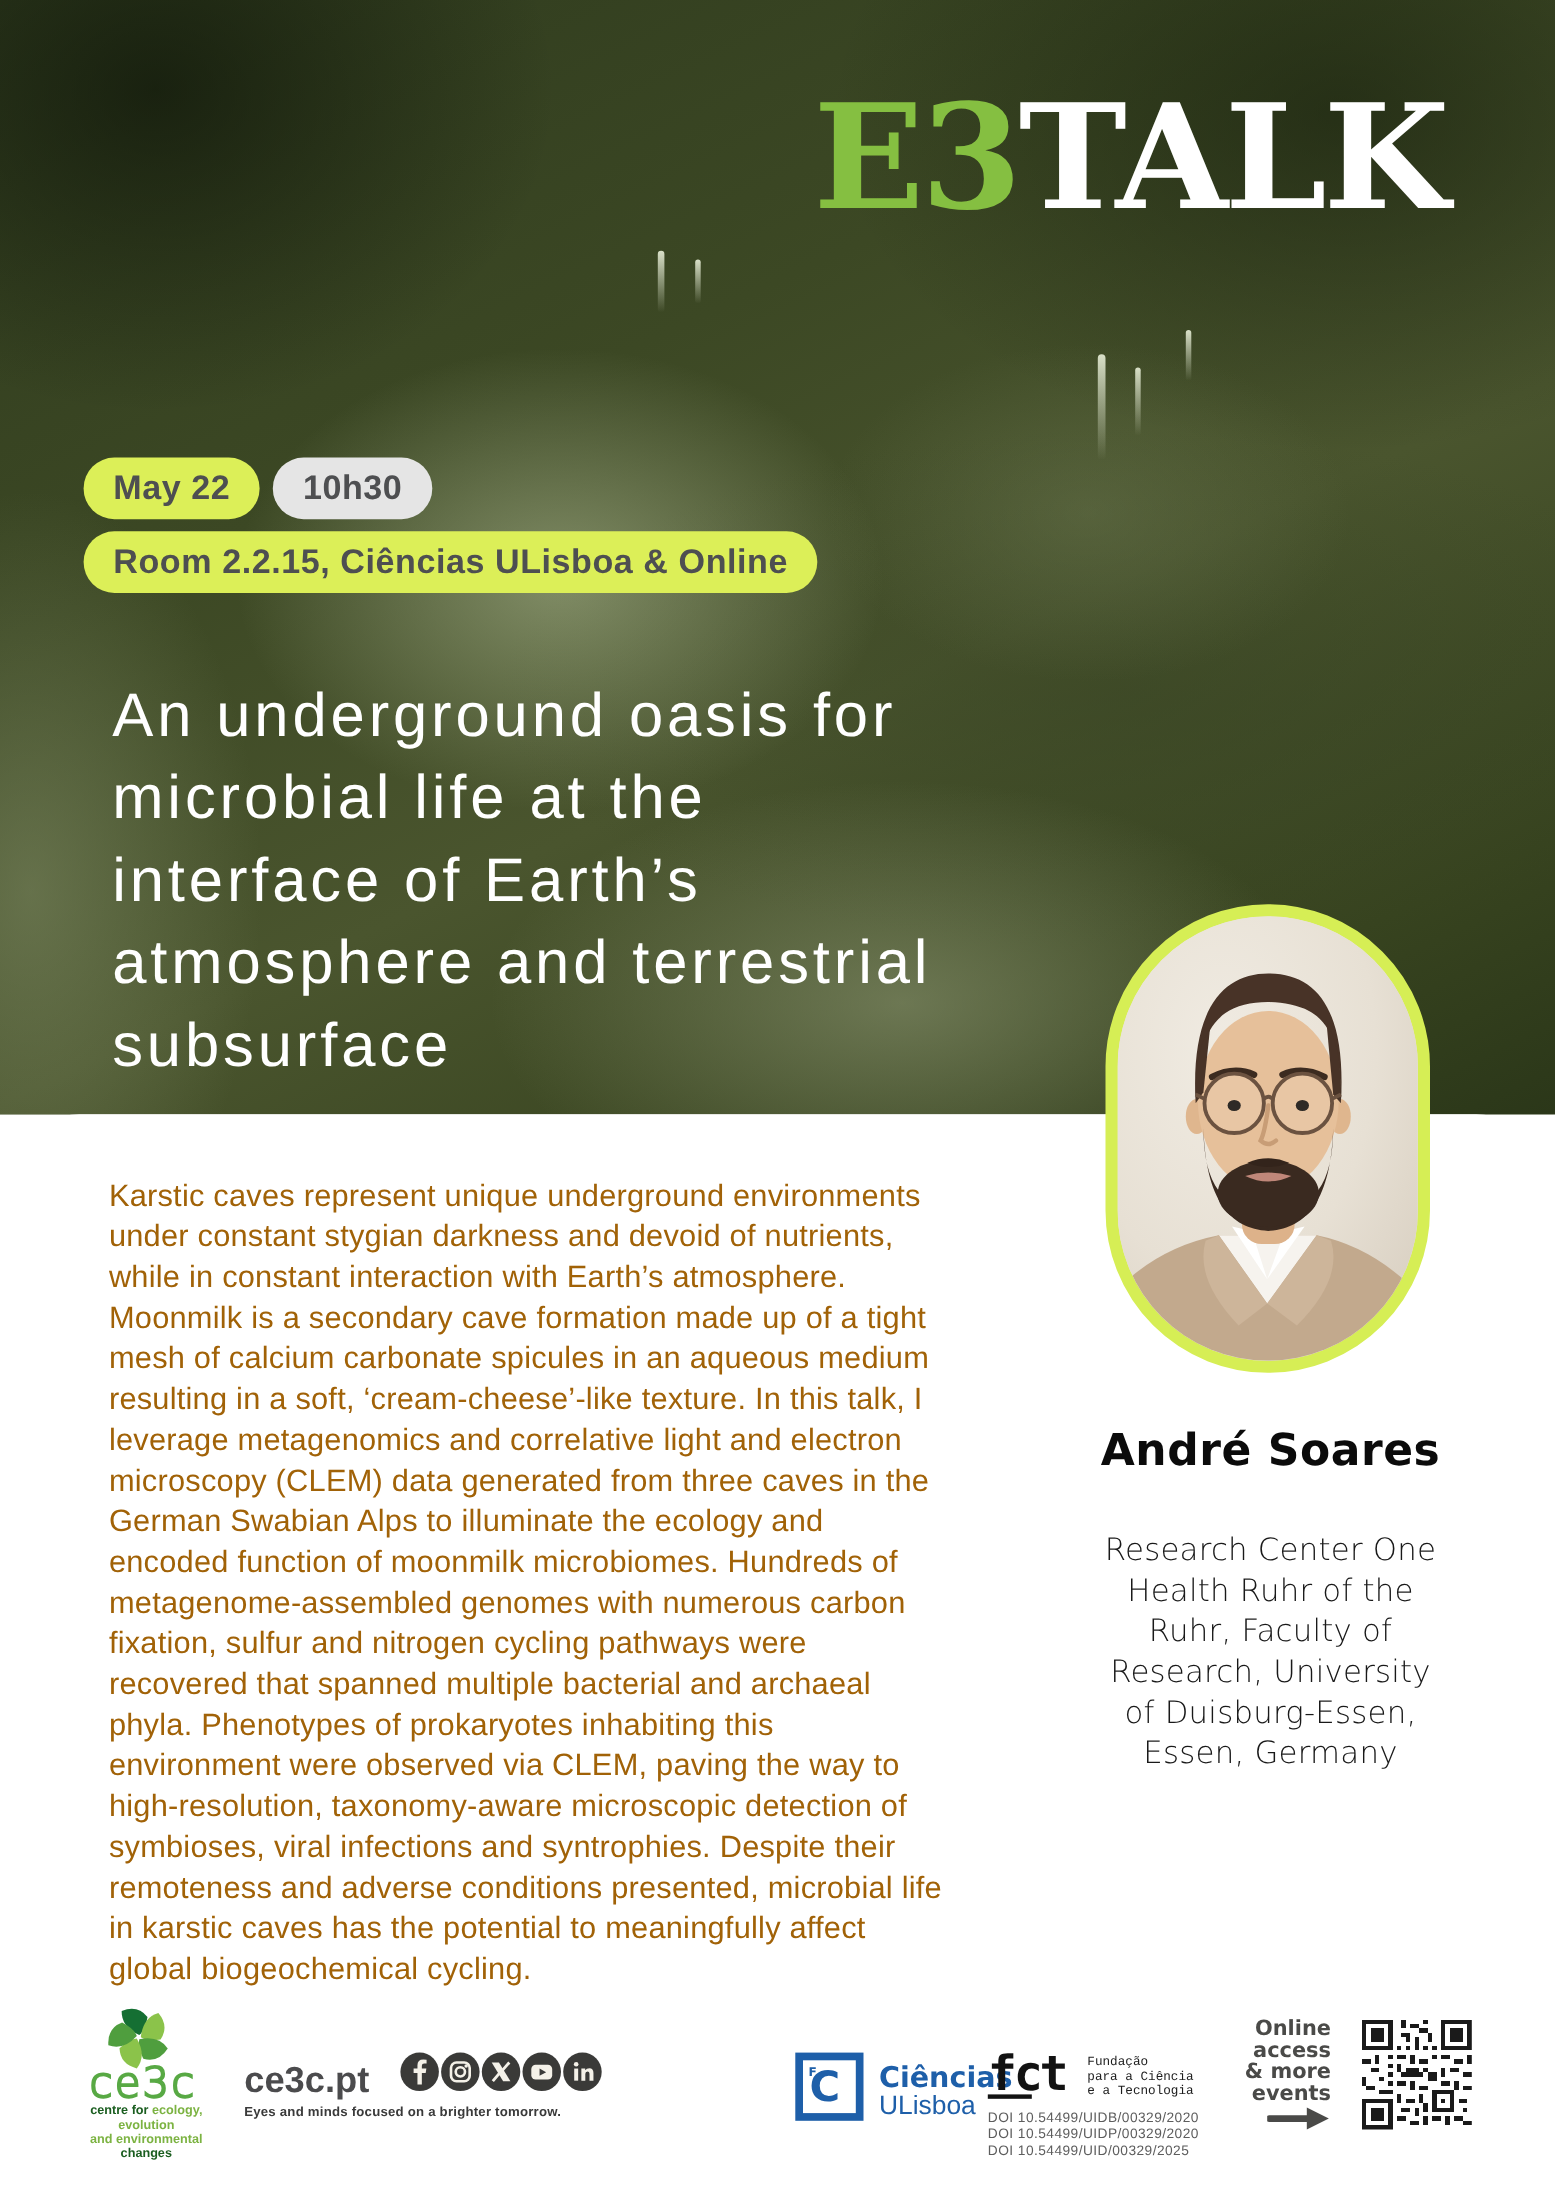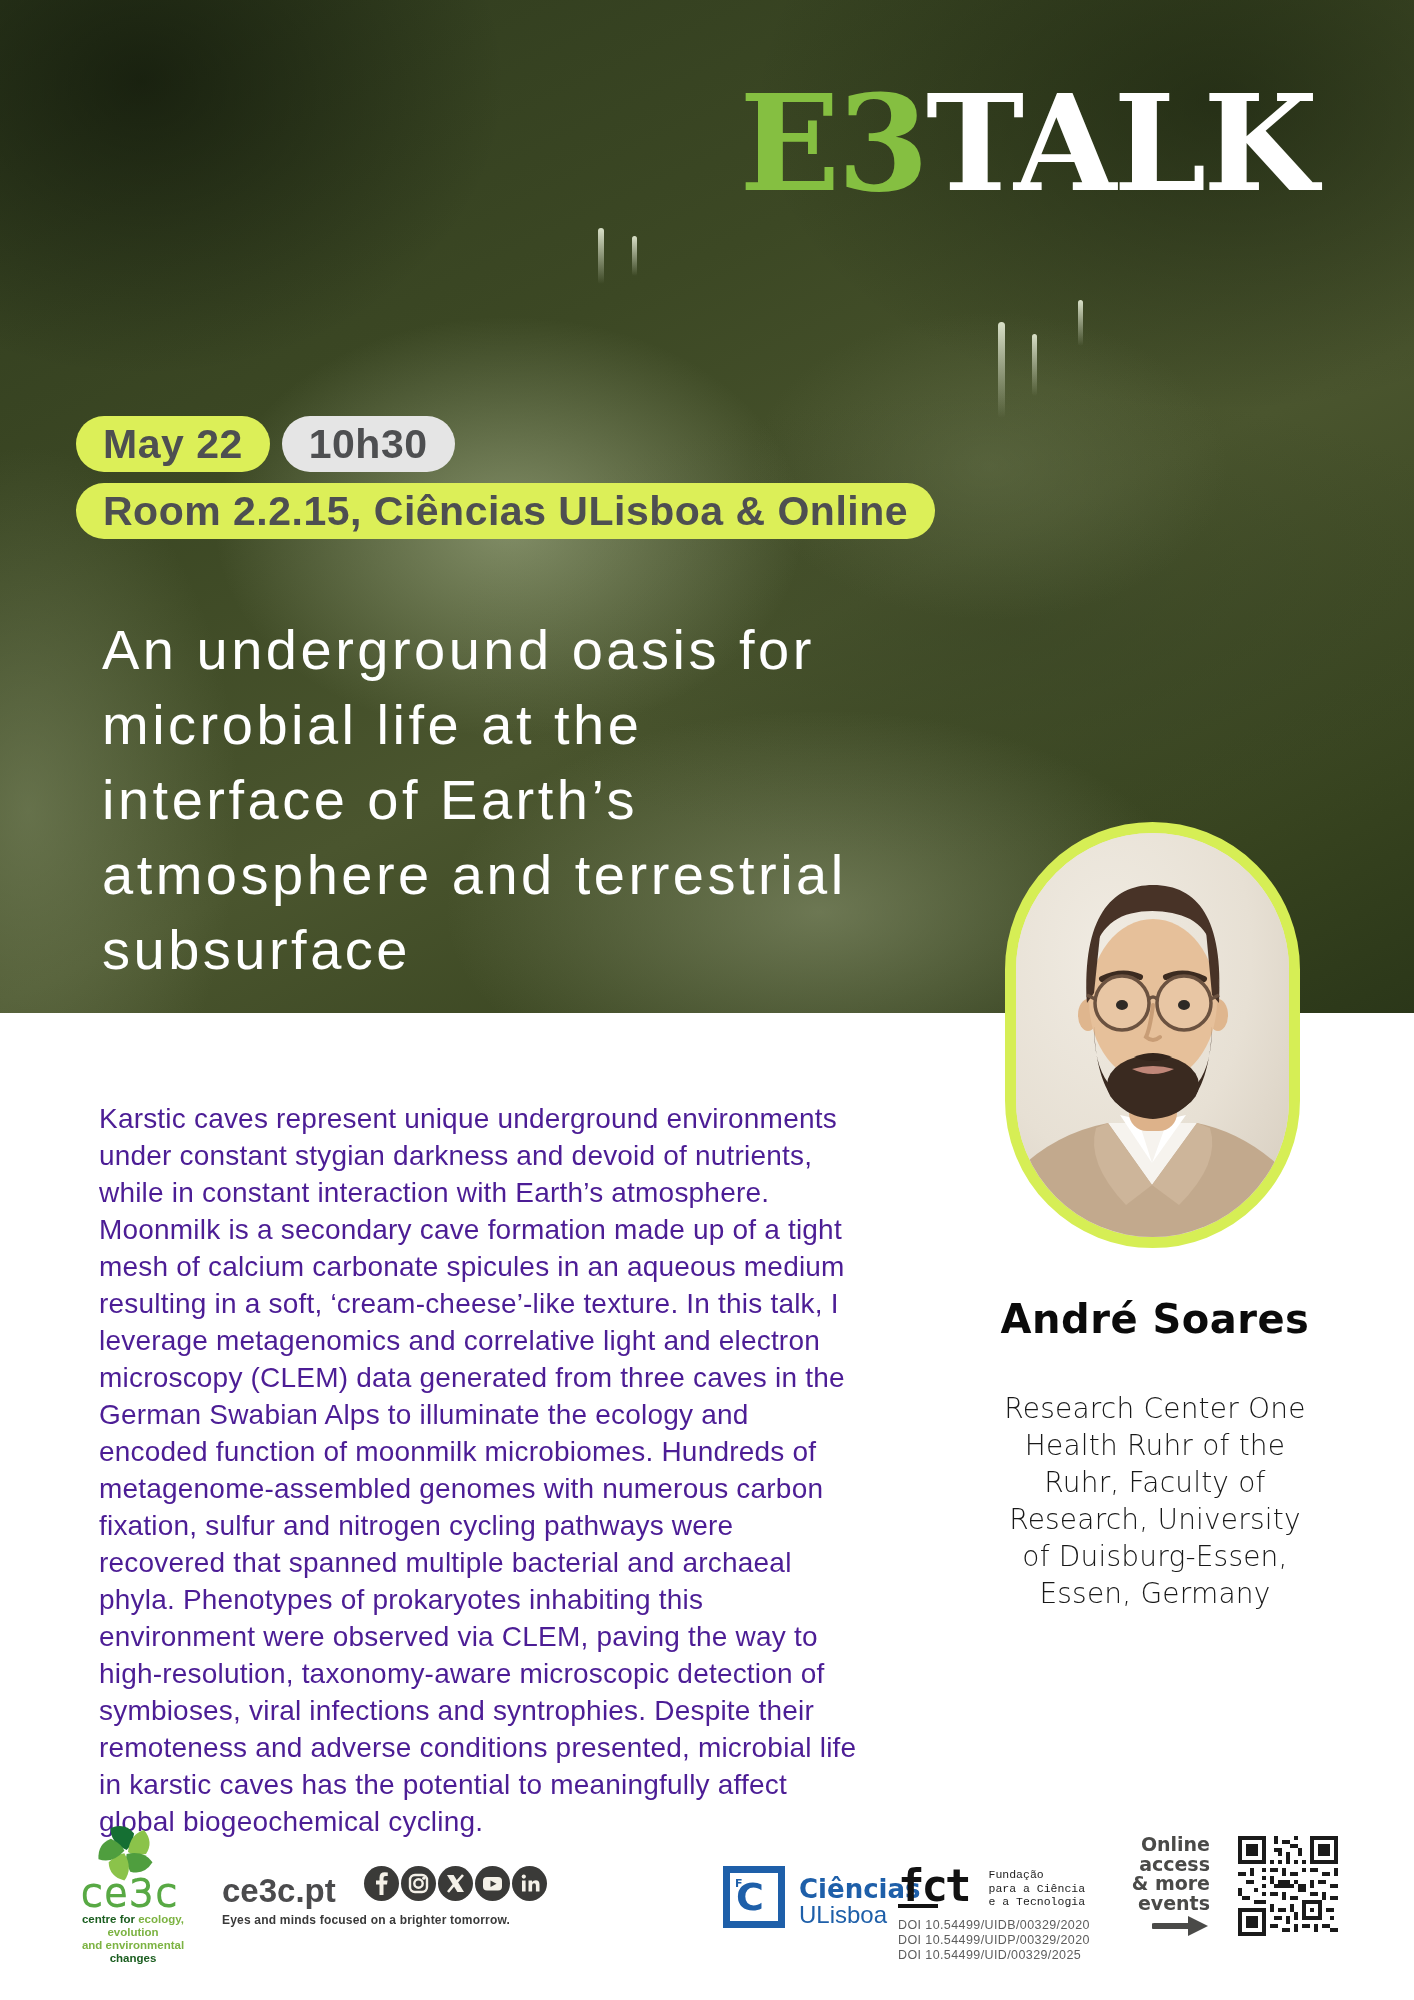--- a/index.html
+++ b/index.html
@@ -28,41 +28,41 @@
     position:absolute;top:78px;right:99px;
     font-family:"DejaVu Serif",serif;font-weight:700;
     font-size:132px;line-height:1.0;letter-spacing:-3px;white-space:nowrap;
   }
   .logo .g{color:#85bf41;}
   .logo .w{color:#ffffff;}
   
   .badge-row{position:absolute;left:76px;top:416px;display:flex;gap:12px;}
   .badge{
     height:56px;border-radius:28px;display:flex;align-items:center;
-    padding:0 27px;font-weight:700;font-size:41px;color:#4e4f51;
+    padding:0 27px;font-weight:700;font-size:31px;color:#4e4f51;
     font-family:"Liberation Sans",sans-serif;letter-spacing:.5px;white-space:nowrap;
   }
   .badge.green{background:#dcef58;}
   .badge.white{background:#e5e5e5;}
   .badge-row2{position:absolute;left:76px;top:483px;display:flex;}
   
   .title{
     position:absolute;left:102px;top:612px;width:900px;color:#ffffff;
     font-size:56px;line-height:75px;font-weight:300;letter-spacing:3.5px;
   }
   .title div{white-space:nowrap;}
   
   .panel{
     position:absolute;left:0;top:1013px;width:1414px;height:987px;
     background:#ffffff;border-radius:72px 72px 0 0;z-index:2;
   }
   
   .abstract{
-    position:absolute;left:99px;top:1068px;z-index:3;color:#4c1d95;
-    font-size:28px;line-height:37px;letter-spacing:.2px;margin-top:32px;
+    position:absolute;left:99px;top:1068px;z-index:3;color:#a16207;
+    font-size:28px;line-height:37px;letter-spacing:.2px;
   }
   .abstract div{white-space:nowrap;}
   
   .photo{
     position:absolute;left:1005px;top:822px;width:295px;height:426px;z-index:4;
     border:11px solid #d6ee55;border-radius:150px;overflow:hidden;
     box-sizing:border-box;background:#eae4da;
   }
   .photo svg{display:block;}
   

